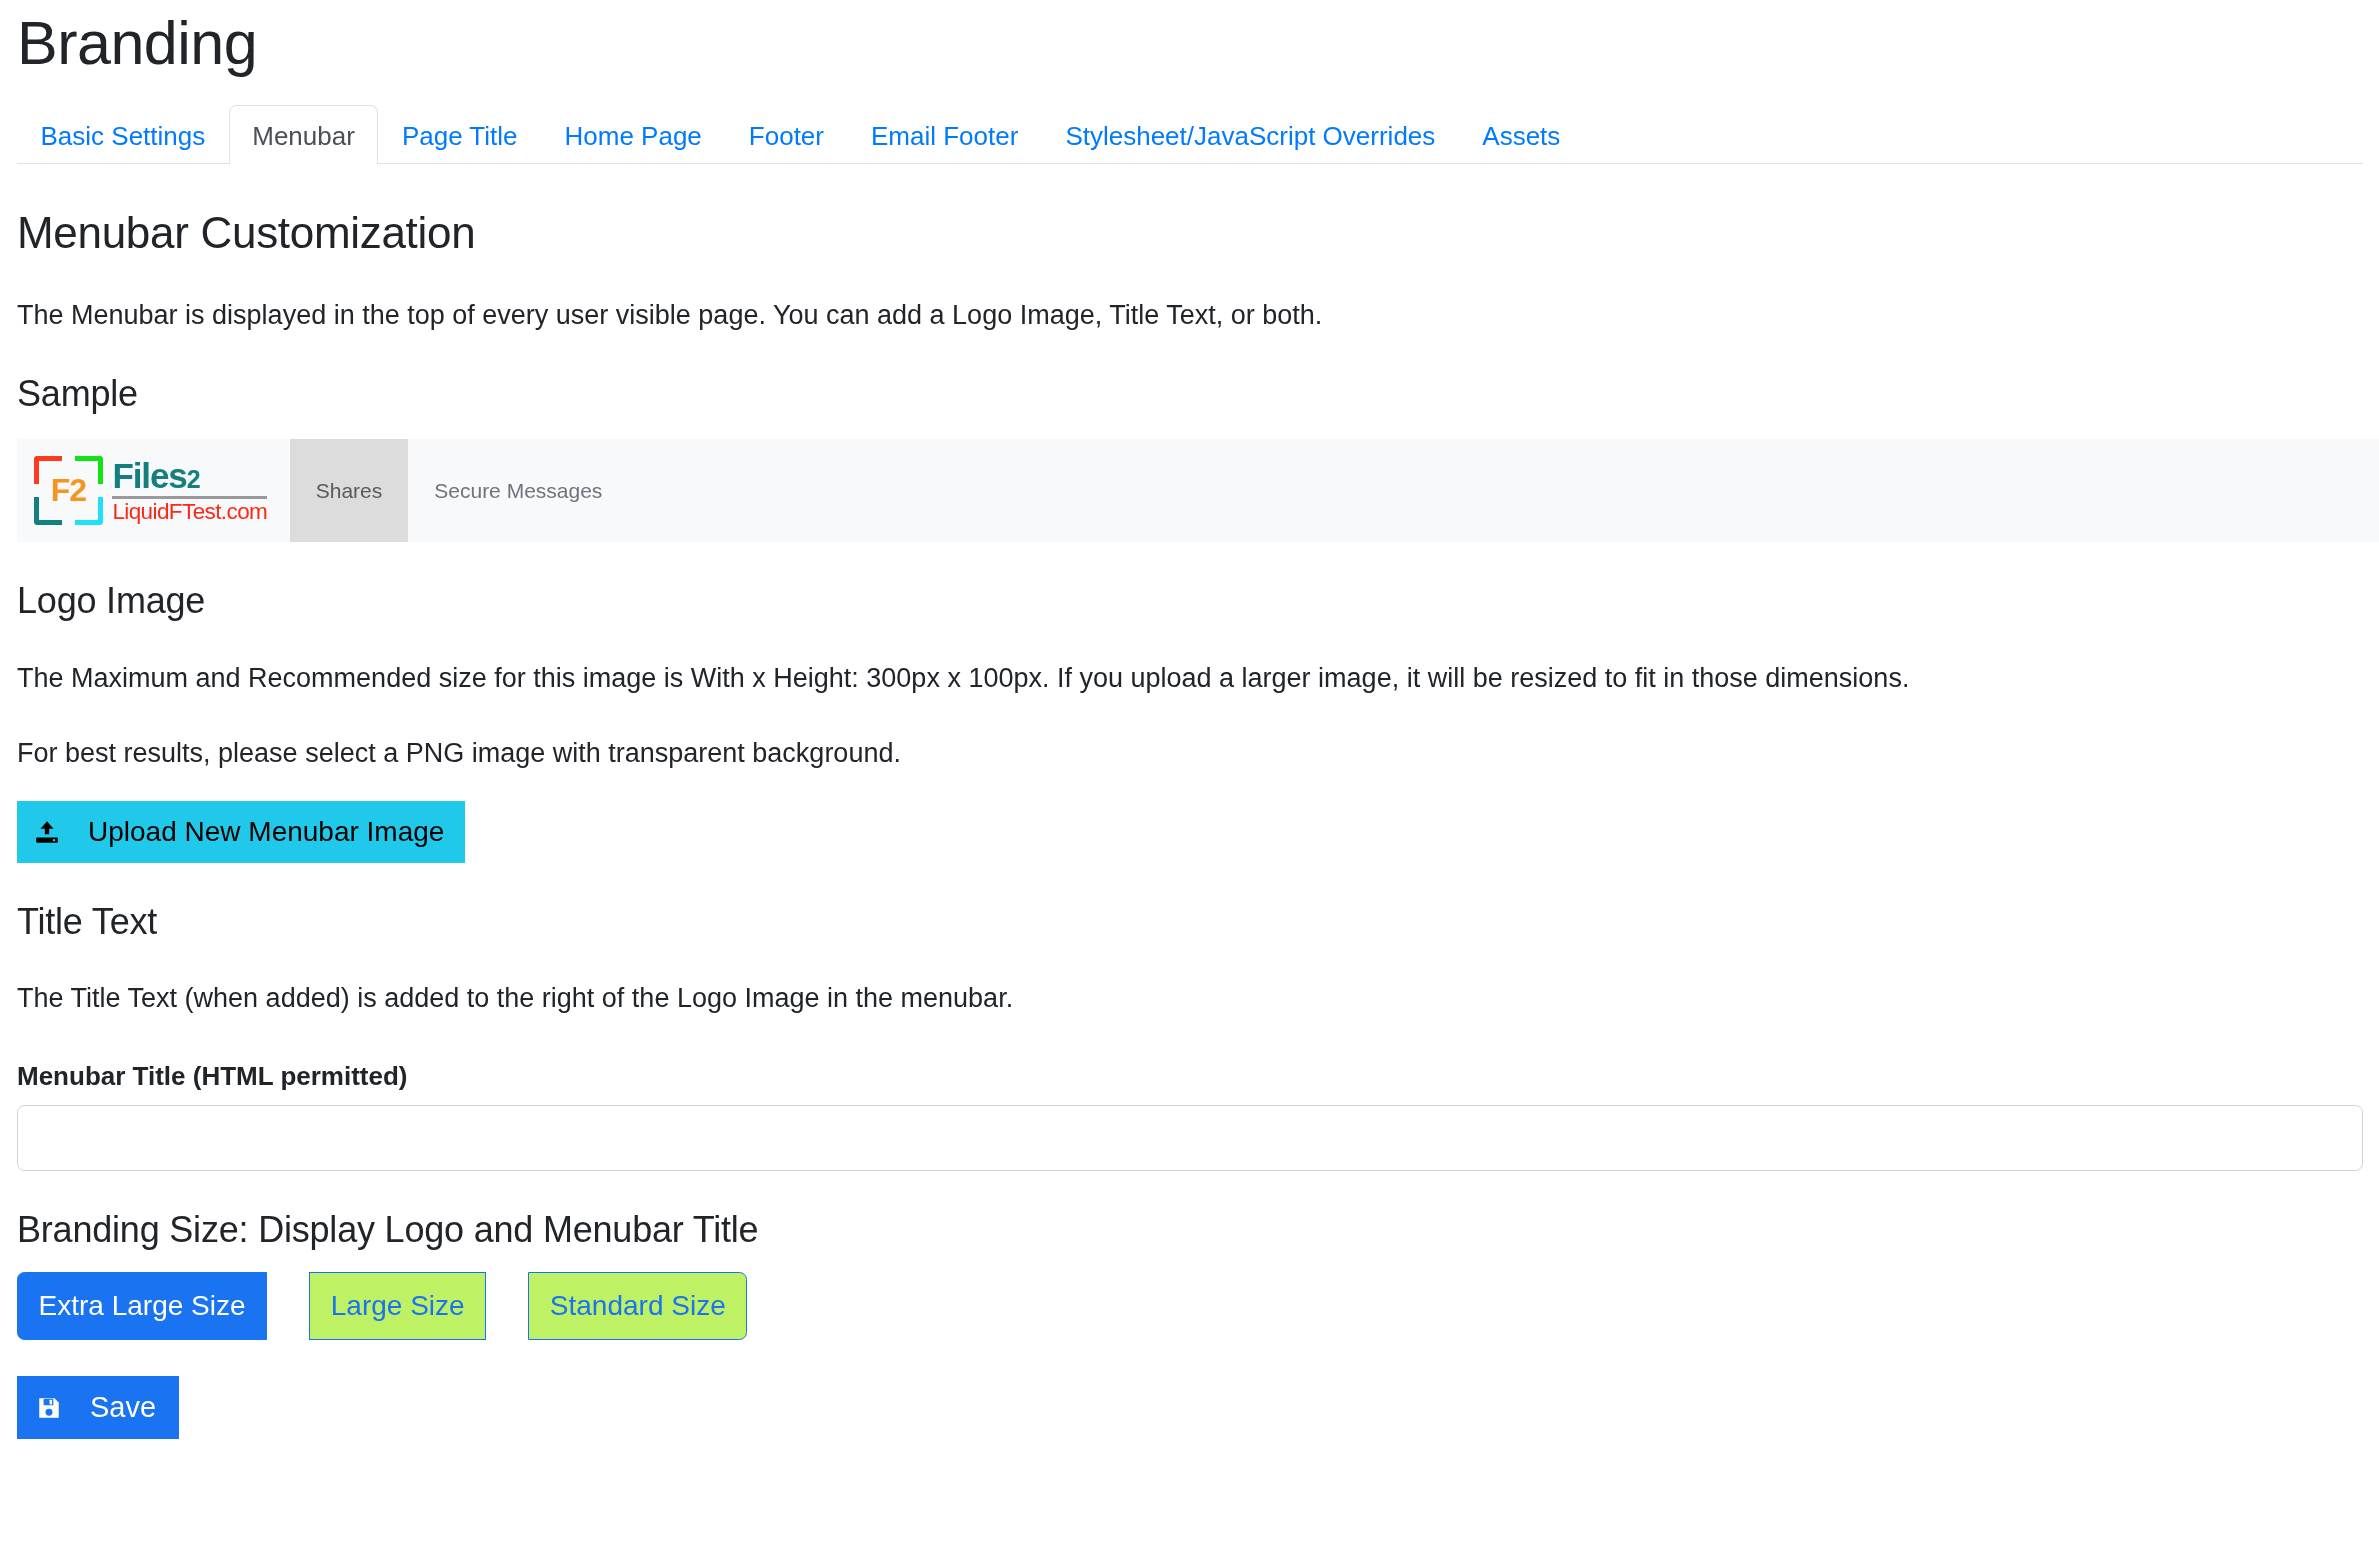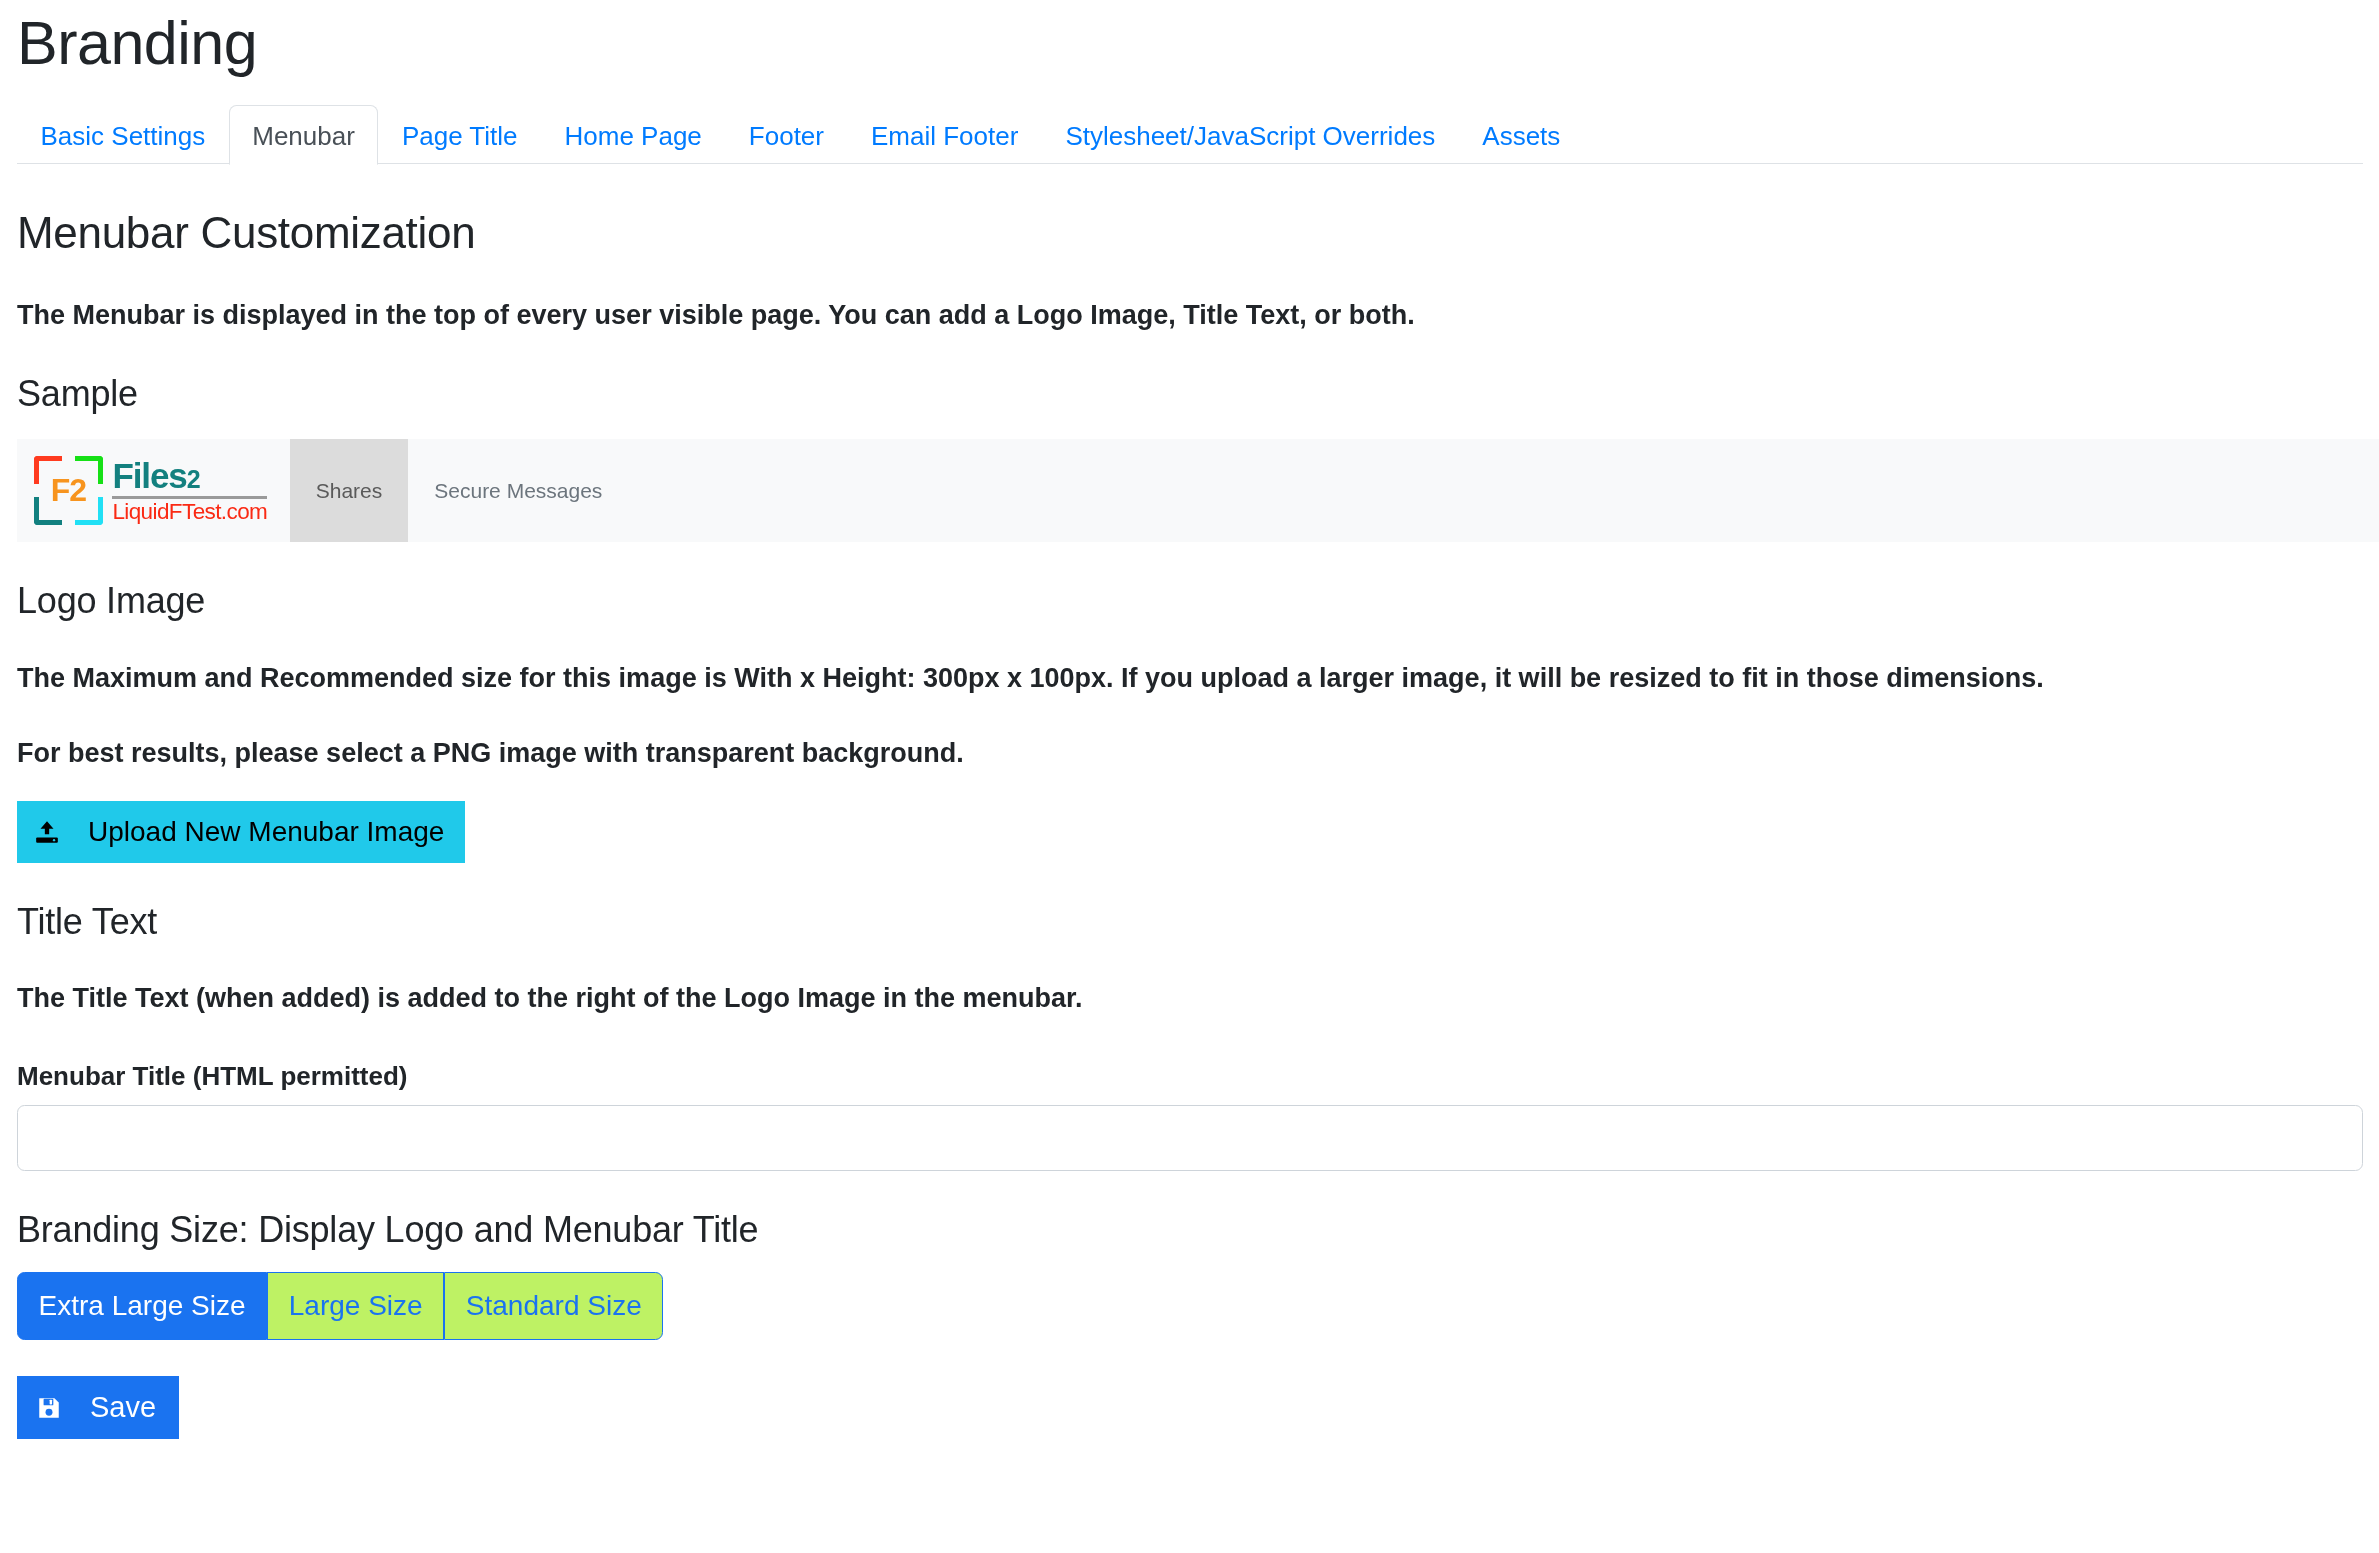--- a/index.html
+++ b/index.html
@@ -73,21 +73,21 @@
   h3.sub-title {
     font-size: 36px;
     font-weight: 400;
     margin: 37px 0 0 0;
     line-height: 1.2;
     color: #212529;
     letter-spacing: -0.2px;
   }
   p.body-text {
     font-size: 27px;
-    font-weight: 700;
+    font-weight: 400;
     margin: 36px 0 0 0;
     line-height: 1.45;
     color: #212529;
   }
 
   
   .sample-menubar {
     margin-top: 24px;
     margin-left: 0;
     margin-right: -17px;
@@ -229,20 +229,21 @@
     padding: 0 17px;
     font-family: "Liberation Sans", sans-serif;
     color: #495057;
     outline: none;
   }
 
   
   .btn-group {
     display: inline-flex;
     margin-top: 20.6px;
+    gap: 42px;
   }
   .btn-group .opt {
     font-size: 28px;
     line-height: 1;
     padding: 19px 20.6px;
     border: 1.9px solid #1a73f0;
     color: #1a73f0;
     background: #bef264;
     cursor: pointer;
     white-space: nowrap;

